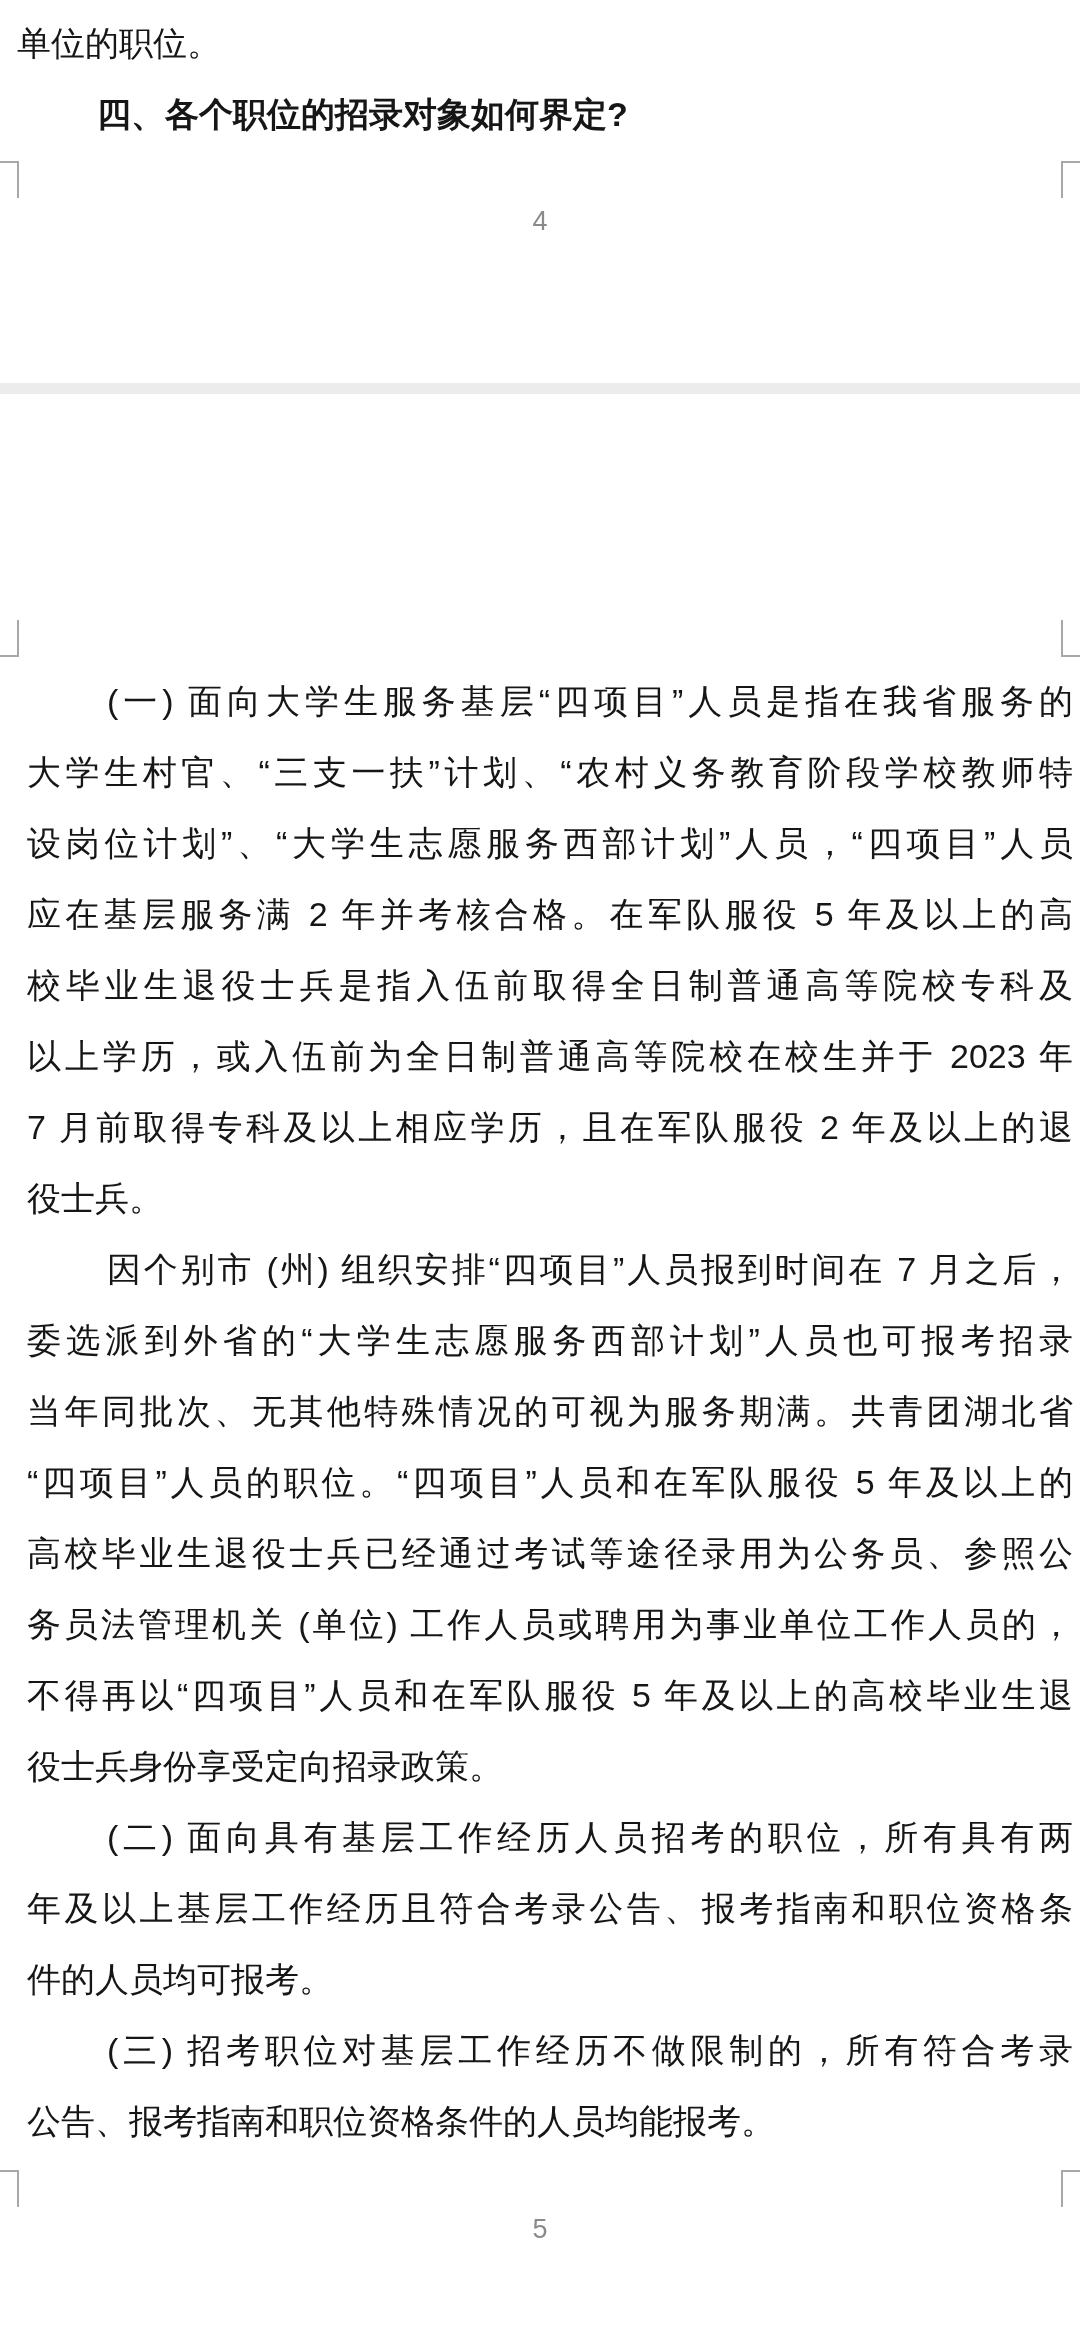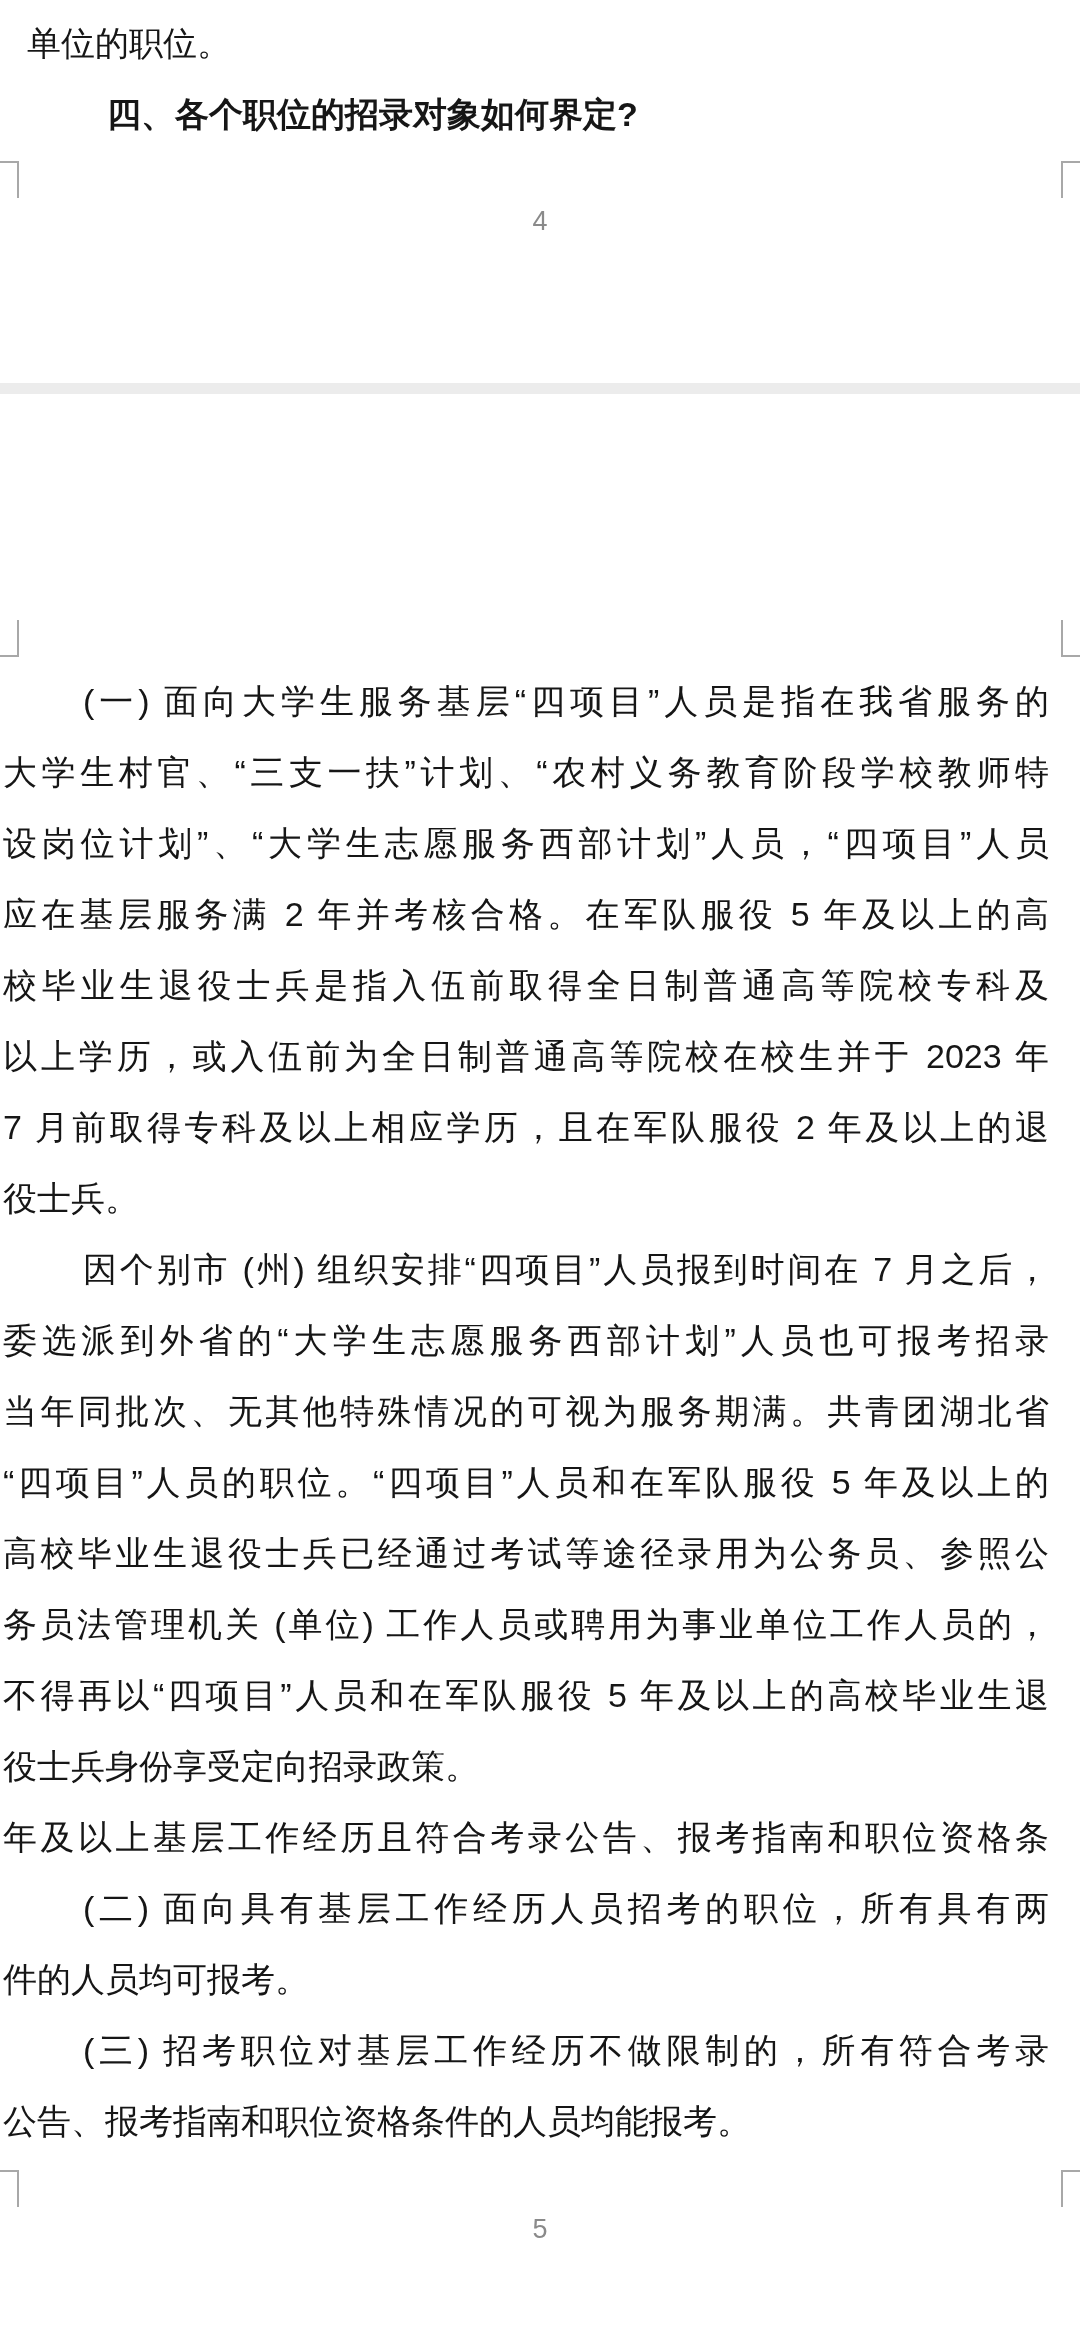--- a/index.html
+++ b/index.html
@@ -8,21 +8,21 @@
     width: 1080px;
     height: 2340px;
     background: #ffffff;
     overflow: hidden;
     font-family: "Liberation Sans", sans-serif;
     color: #161616;
   }
   
   .t-line {
     position: absolute;
-    left: 27px;
+    left: 17px;
     right: 17px;
     font-size: 34px;
     line-height: 71px;
     white-space: nowrap;
   }
   .tail { top: 8px; }
   .heading { top: 79px; font-weight: 700; padding-left: 80px; }
   .pagenum {
     position: absolute;
     left: 0;
@@ -47,21 +47,21 @@
   .cm-p4-bl { left: 0;  top: 161px;  border-top: 2px solid #a8a8a8;    border-right: 2px solid #a8a8a8; }
   .cm-p4-br { right: 0; top: 161px;  border-top: 2px solid #a8a8a8;    border-left: 2px solid #a8a8a8; }
   .cm-p5-tl { left: 0;  top: 620px;  border-bottom: 2px solid #a8a8a8; border-right: 2px solid #a8a8a8; }
   .cm-p5-tr { right: 0; top: 620px;  border-bottom: 2px solid #a8a8a8; border-left: 2px solid #a8a8a8; }
   .cm-p5-bl { left: 0;  top: 2170px; border-top: 2px solid #a8a8a8;    border-right: 2px solid #a8a8a8; }
   .cm-p5-br { right: 0; top: 2170px; border-top: 2px solid #a8a8a8;    border-left: 2px solid #a8a8a8; }
   
   .textblock {
     position: absolute;
     top: 666px;
-    left: 3px;
+    left: 27px;
     width: 1046px;
   }
   .line {
     height: 71px;
     line-height: 71px;
     font-size: 34px;
   }
   .jl { text-align: justify; text-align-last: justify; }
   .first { text-indent: 80px; }
   .end { text-align: right; text-align-last: left; }
@@ -95,22 +95,22 @@
       <div class="line jl">7 月前取得专科及以上相应学历，且在军队服役 2 年及以上的退</div>
       <div class="line end">役士兵。</div>
       <div class="line first jl">因个别市 (州) 组织安排“四项目”人员报到时间在 7 月之后，</div>
       <div class="line jl">委选派到外省的“大学生志愿服务西部计划”人员也可报考招录</div>
       <div class="line jl">当年同批次、无其他特殊情况的可视为服务期满。共青团湖北省</div>
       <div class="line jl">“四项目”人员的职位。“四项目”人员和在军队服役 5 年及以上的</div>
       <div class="line jl">高校毕业生退役士兵已经通过考试等途径录用为公务员、参照公</div>
       <div class="line jl">务员法管理机关 (单位) 工作人员或聘用为事业单位工作人员的，</div>
       <div class="line jl">不得再以“四项目”人员和在军队服役 5 年及以上的高校毕业生退</div>
       <div class="line end">役士兵身份享受定向招录政策。</div>
+      <div class="line first jl">(二) 面向具有基层工作经历人员招考的职位，所有具有两</div>
       <div class="line jl">年及以上基层工作经历且符合考录公告、报考指南和职位资格条</div>
-      <div class="line first jl">(二) 面向具有基层工作经历人员招考的职位，所有具有两</div>
       <div class="line end">件的人员均可报考。</div>
       <div class="line first jl">(三) 招考职位对基层工作经历不做限制的，所有符合考录</div>
       <div class="line end">公告、报考指南和职位资格条件的人员均能报考。</div>
     </div>
 
     <div class="crop cm-p5-bl"></div>
     <div class="crop cm-p5-br"></div>
     <div class="pagenum p5num">5</div>
   </section>
 

